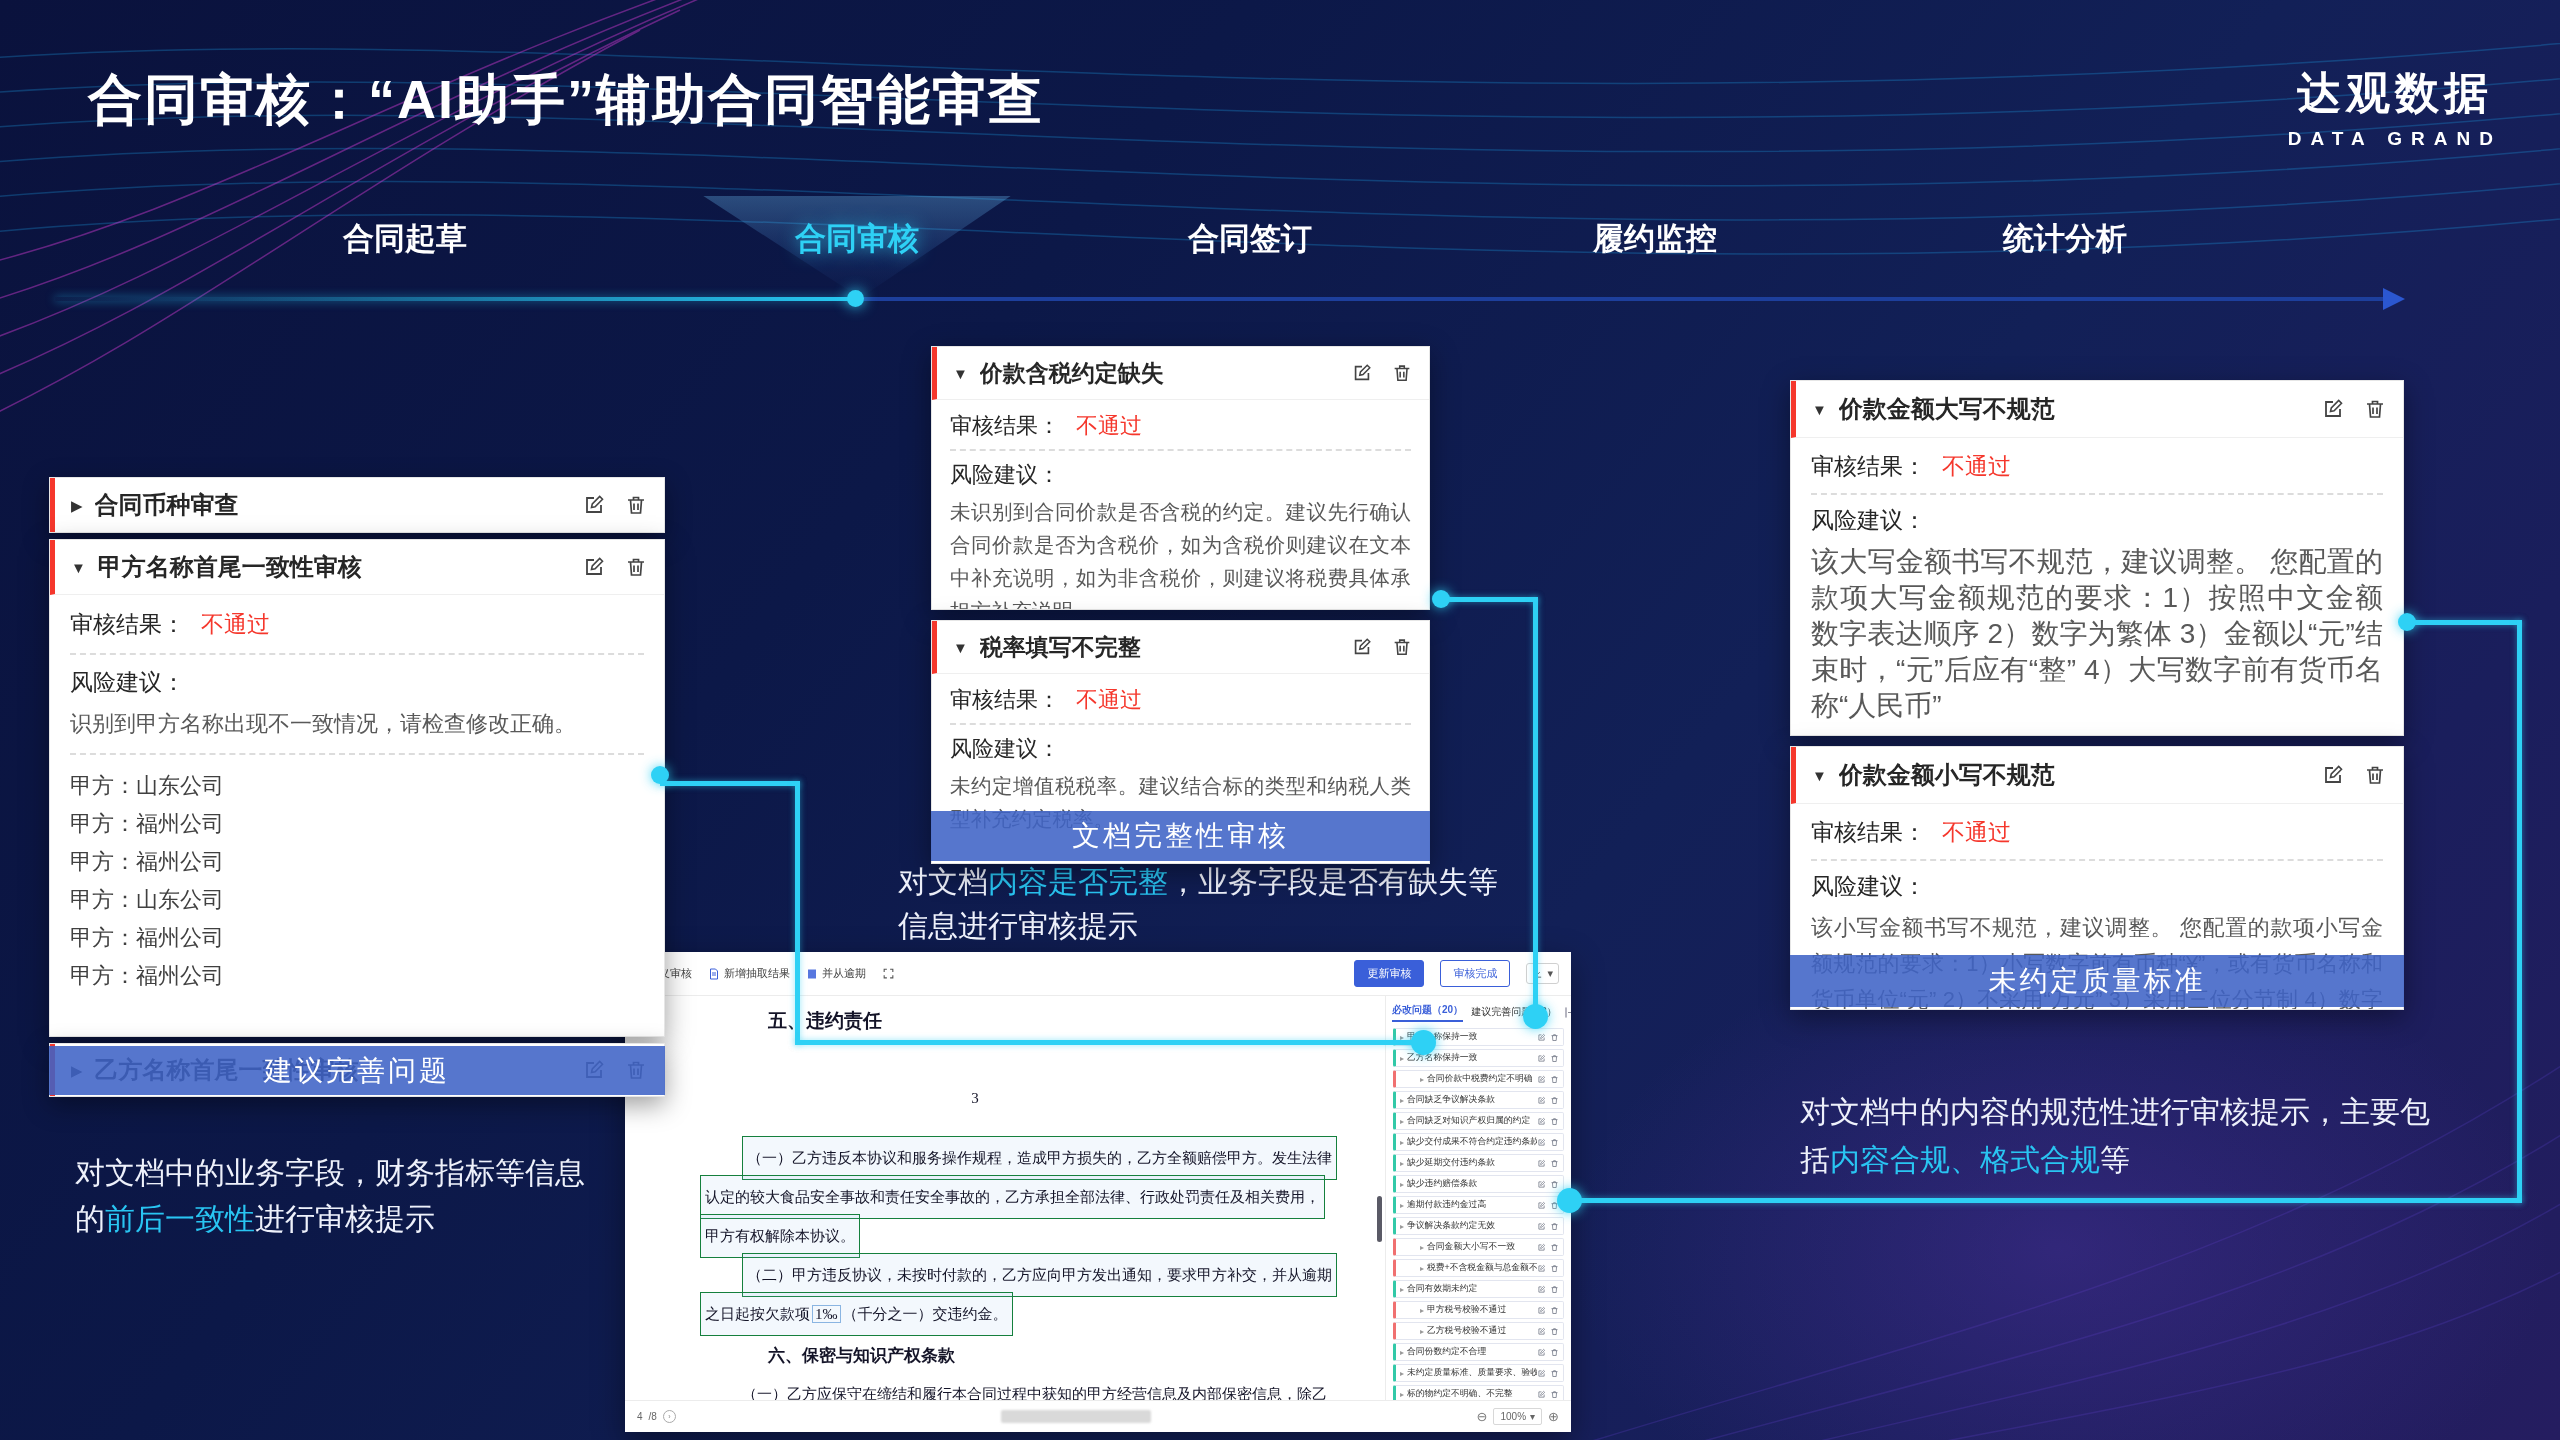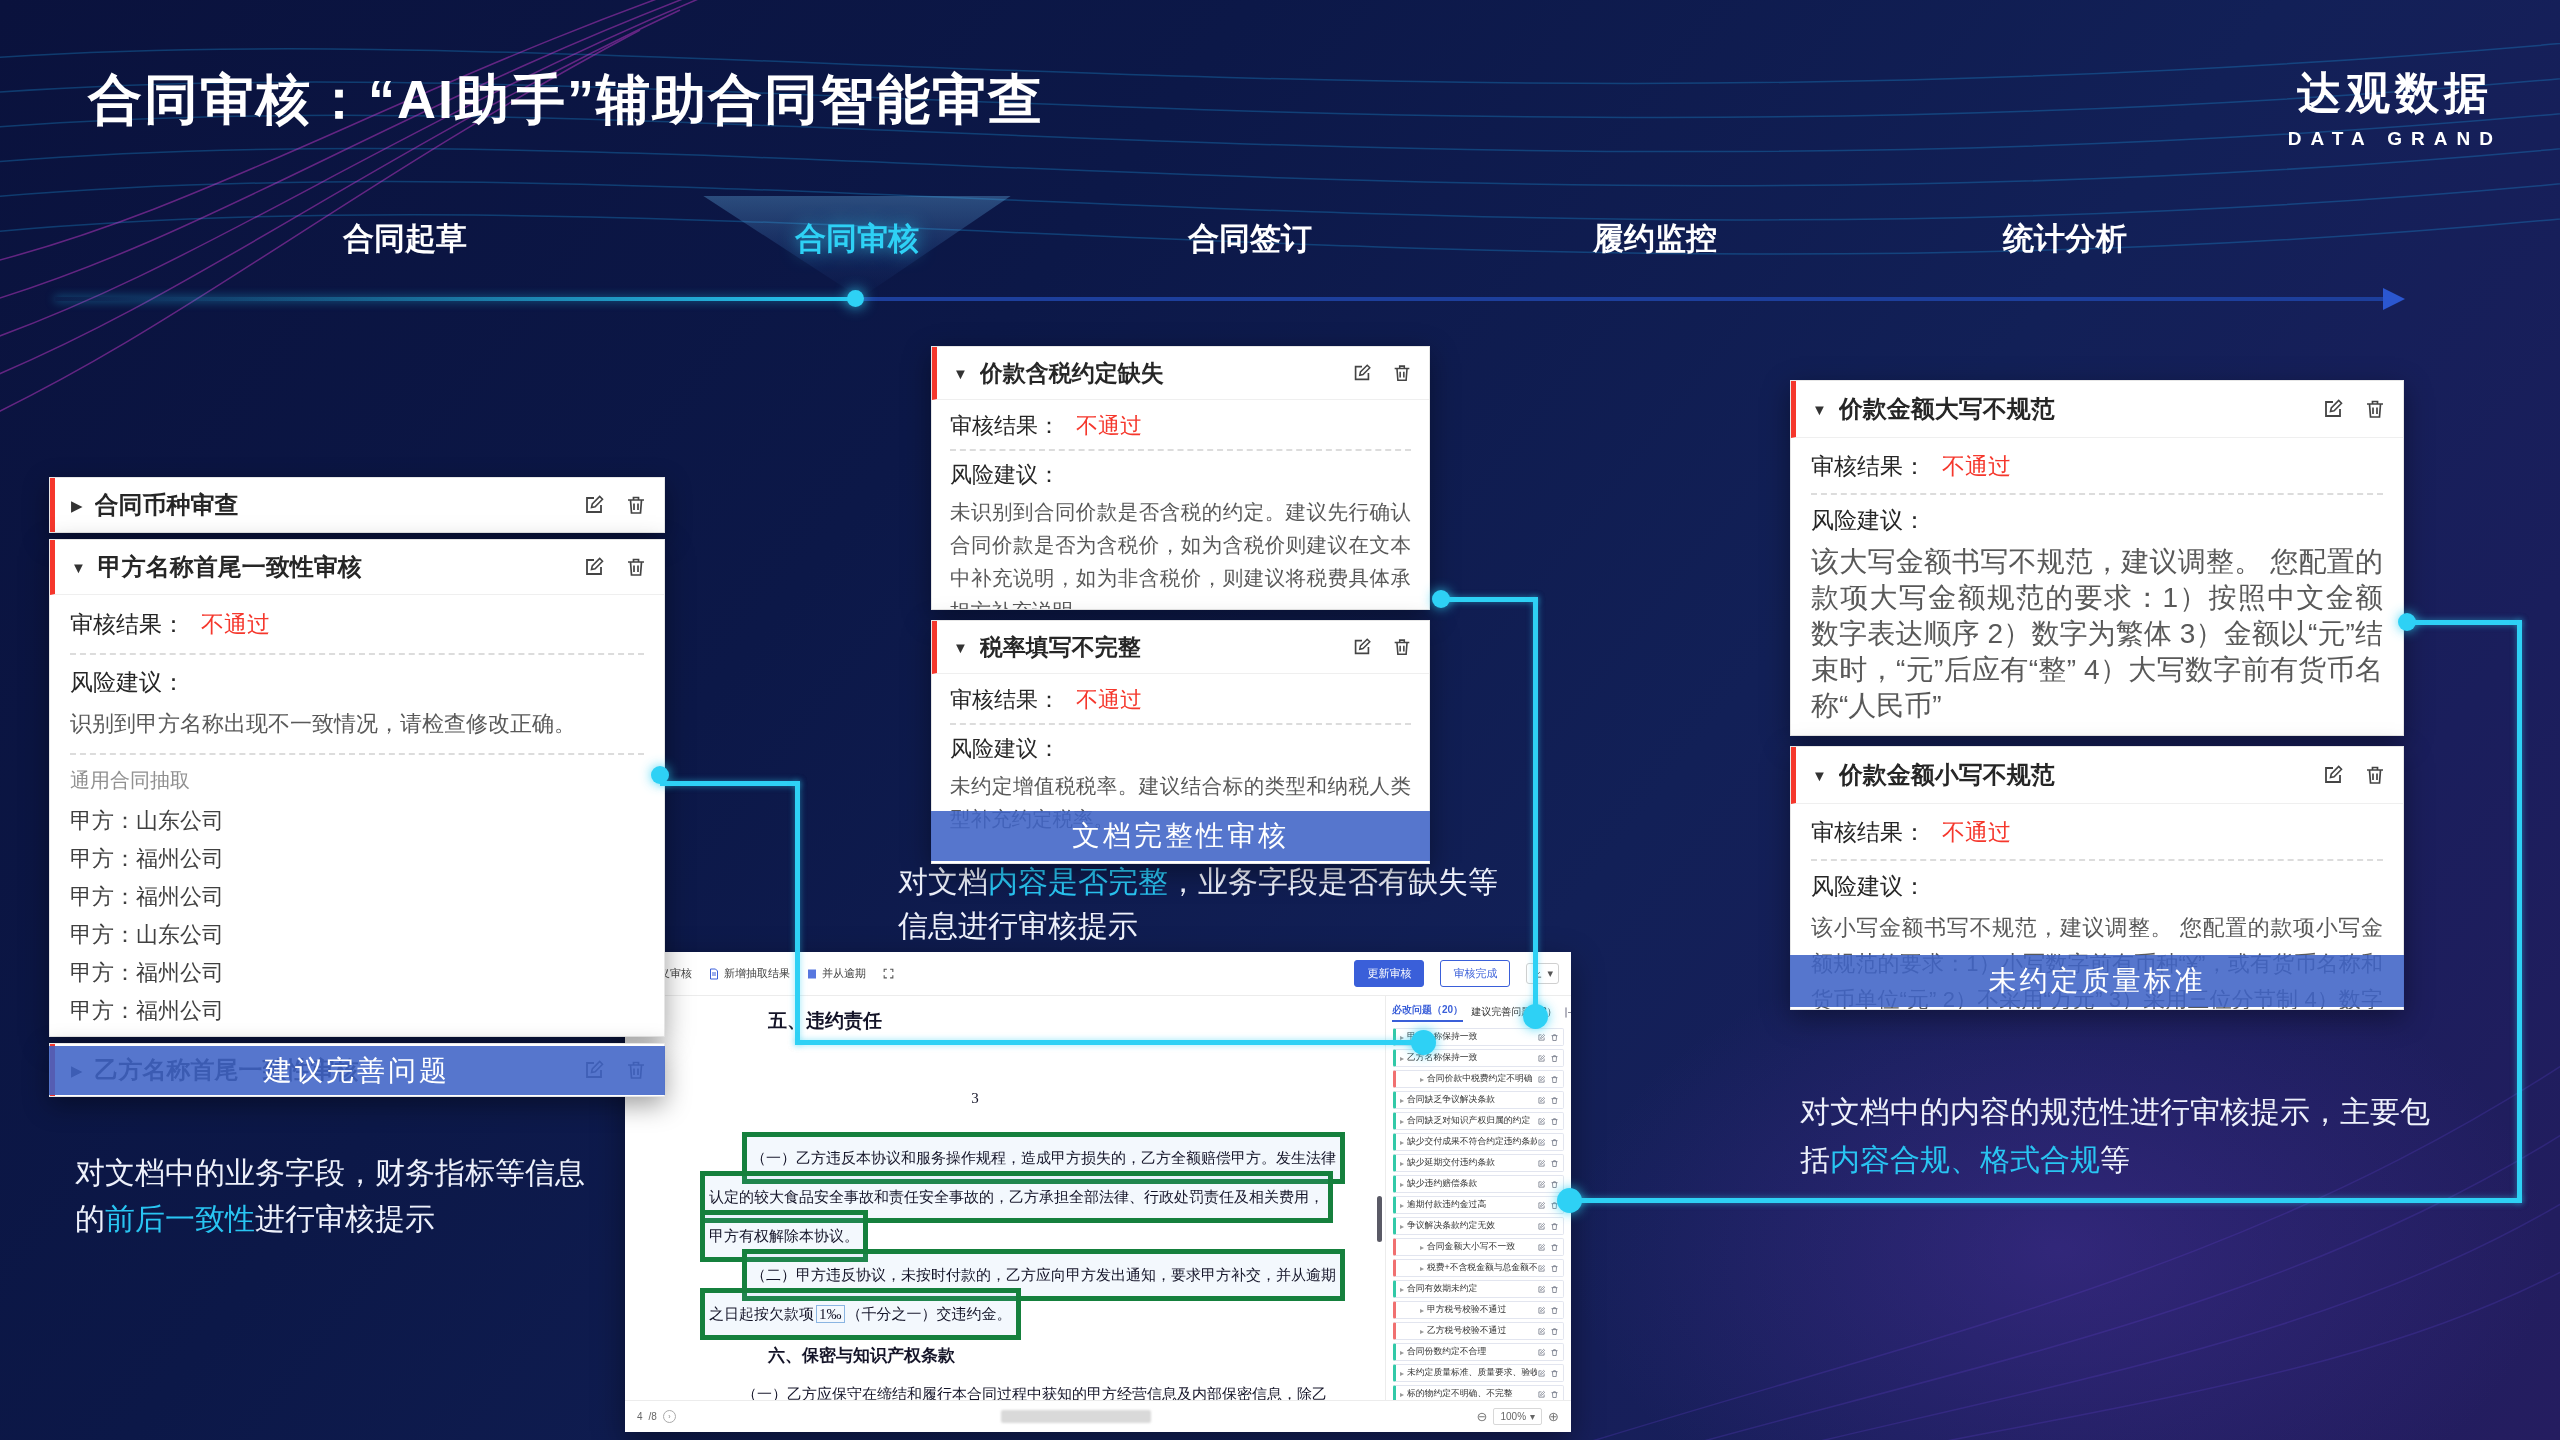--- a/index.html
+++ b/index.html
@@ -72,21 +72,21 @@
   .btn-outline{background:#fff;color:var(--primary,#3A5FD9);border:1px solid var(--primary,#3A5FD9);}
   .dl-box{display:flex;align-items:center;border:1px solid #d0d0d0;border-radius:3px;padding:3px 5px;gap:4px;color:#555;cursor:pointer;}
   .vcontent{position:absolute;left:0;top:44px;right:0;bottom:0;display:flex;}
   .doc-col{position:relative;width:760px;overflow:hidden;background:#fff;}
   .doc-page{font-family:"Liberation Serif","DejaVu Serif",serif;color:#141428;}
   .doc-h1{margin:12px 0 0 143px;font-size:19px;font-weight:bold;}
   .doc-pageno{width:700px;text-align:center;margin-top:56px;font-size:15px;}
   .doc-lines{margin:42px 0 0 75px;width:665px;}
   .doc-line{margin-bottom:20px;font-size:15px;line-height:19px;white-space:nowrap;}
   .doc-line.indent{margin-left:42px;}
-  .hl-box{border:5px solid #15803d;background:rgba(140,190,235,0.10);padding:13px 4px;}
+  .hl-box{border:1px solid #15803d;background:rgba(140,190,235,0.10);padding:13px 4px;}
   .mark{border:1px solid #8ab5e2;padding:0 2px;margin:0 2px;}
   .doc-h2{margin:17px 0 0 143px;font-size:17px;font-weight:bold;}
   .doc-plain{margin:18px 0 0 117px;font-size:15px;white-space:nowrap;}
   .vscroll{position:absolute;right:3px;top:200px;width:5px;height:46px;background:#5a5a66;border-radius:3px;z-index:2;cursor:grab;}
   .sbar{position:relative;width:186px;border-left:1px solid #ececec;background:#fff;box-sizing:border-box;}
   .stabs{display:flex;align-items:center;height:32px;padding:0 6px;gap:8px;}
   .tab{font-size:10px;cursor:pointer;white-space:nowrap;}
   .tab.on{color:var(--primary,#3A5FD9);font-weight:bold;border-bottom:2px solid var(--primary,#3A5FD9);padding-bottom:3px;}
   .tab.off{color:#333;}
   .mini-sq{width:9px;height:9px;border:1px solid #b5b5c0;border-radius:1px;position:relative;cursor:pointer;}
@@ -189,21 +189,20 @@
         </span>
       </div>
       <div class="card-body">
         <div class="result-row">
           <span>审核结果：</span><span class="result-val">不通过</span>
         </div>
         <div class="dashed"></div>
         <div class="risk-label">风险建议：</div>
         <div class="risk-text">识别到甲方名称出现不一致情况，请检查修改正确。</div>
         <div class="dashed"></div>
-        <div class="extract-label">通用合同抽取</div>
         <div>
 
         <div class="ext-item">甲方：山东公司</div>
             <div class="ext-item">甲方：福州公司</div>
             <div class="ext-item">甲方：福州公司</div>
             <div class="ext-item">甲方：山东公司</div>
             <div class="ext-item">甲方：福州公司</div>
             <div class="ext-item">甲方：福州公司</div>
           </div>
       </div>

